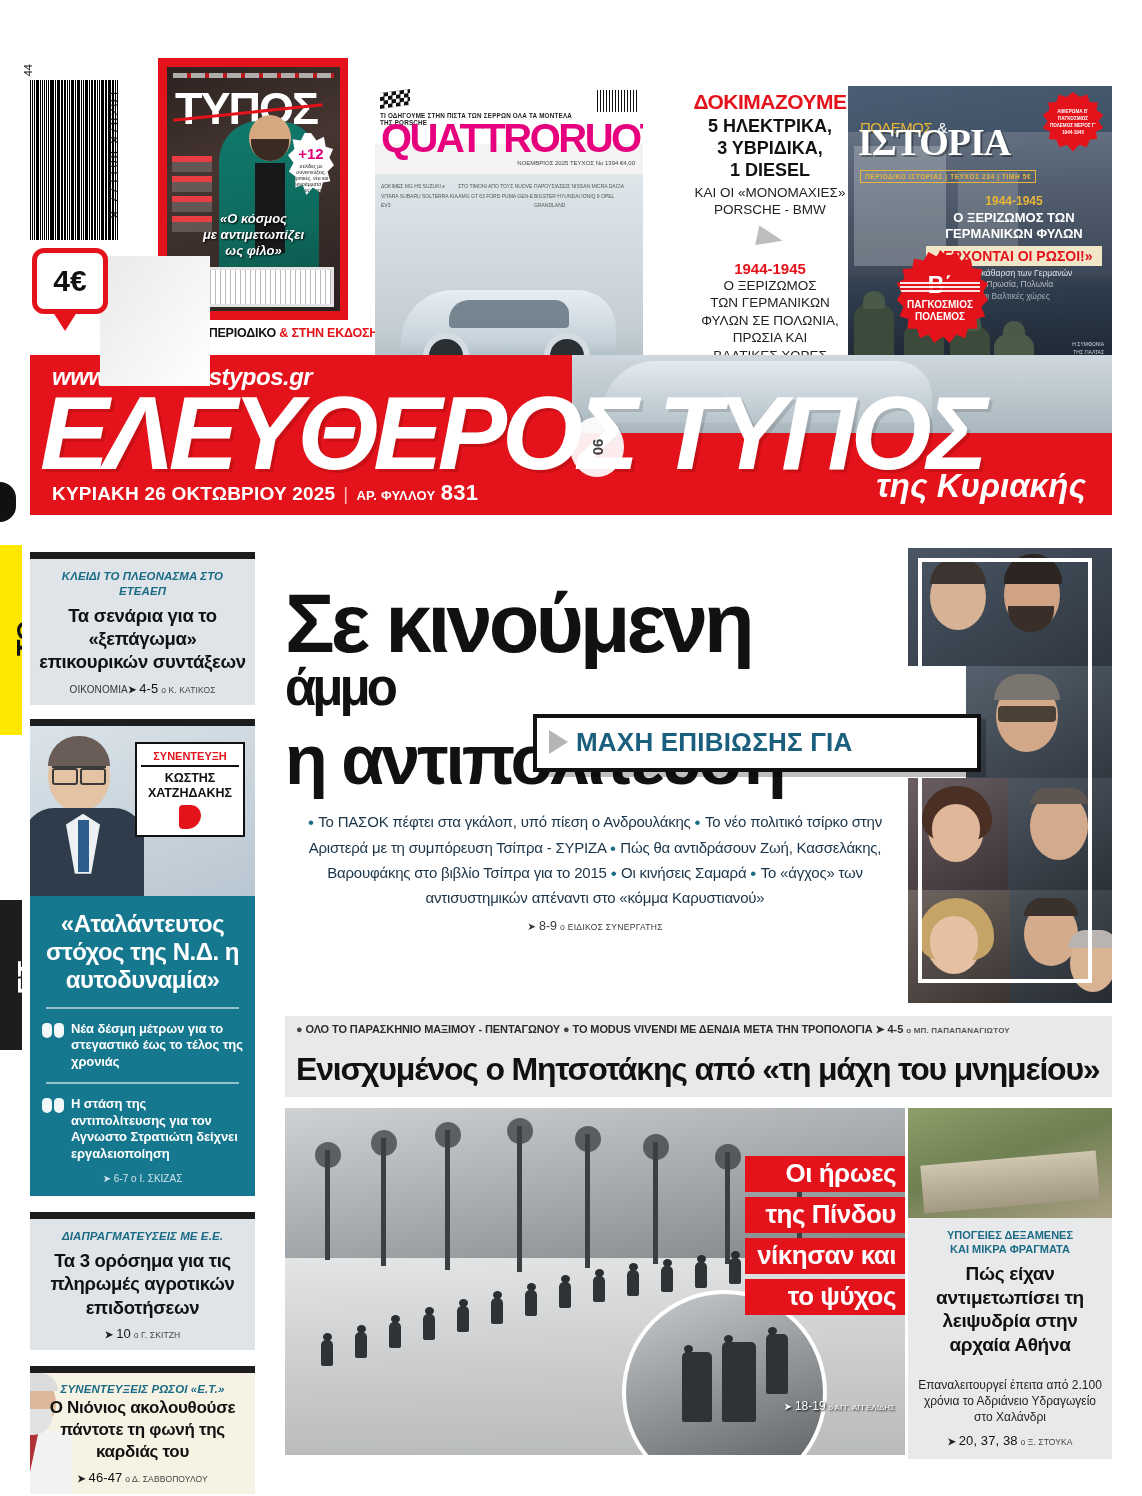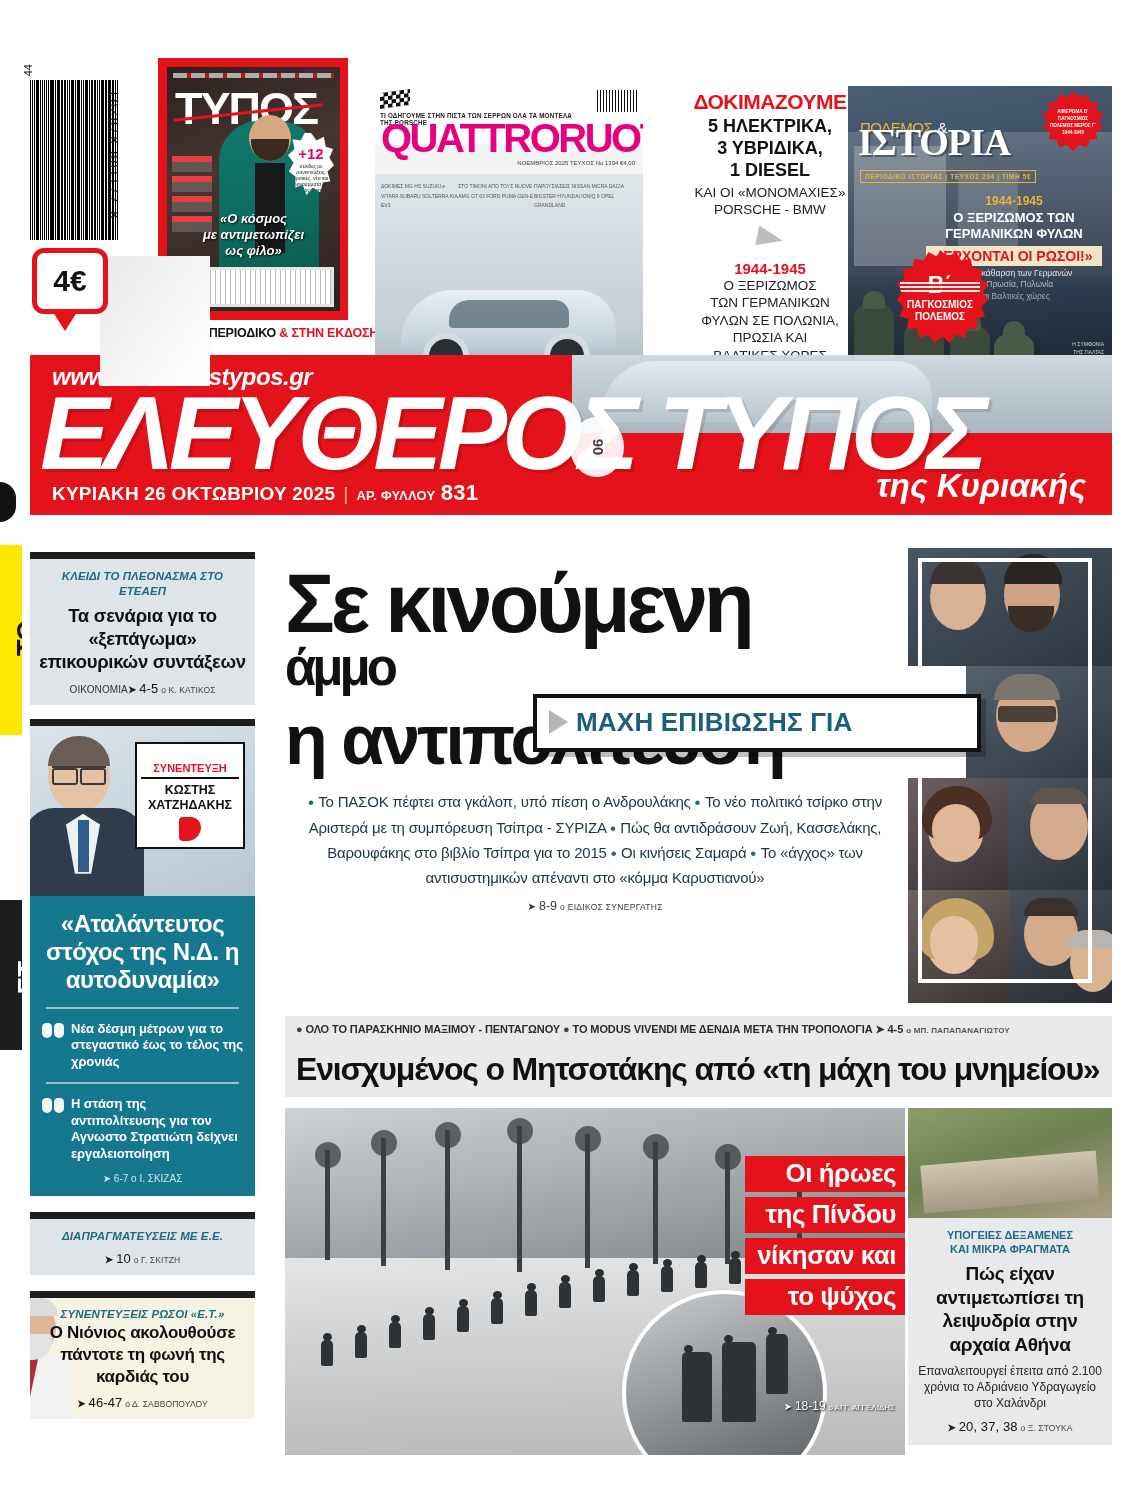--- a/index.html
+++ b/index.html
@@ -214,21 +214,21 @@
   .intv-photo { position:relative; height:170px; background:linear-gradient(160deg,#dbe3e9,#b9c7d2); overflow:hidden;}
   .intv-head{position:absolute;left:18px;top:14px;width:62px;height:72px;border-radius:50%;background:#e4c2a4;}
   .intv-hair{position:absolute;left:18px;top:10px;width:62px;height:30px;border-radius:31px 31px 0 0;background:#6a5d57;}
   .intv-glass{position:absolute;left:22px;top:40px;width:54px;height:14px;border-top:2px solid #3a3a3a;}
   .intv-glass::before,.intv-glass::after{content:"";position:absolute;top:0;width:22px;height:13px;border:2px solid #3a3a3a;border-radius:3px;}
   .intv-glass::before{left:0;} .intv-glass::after{right:0;}
   .intv-body{position:absolute;left:-6px;top:82px;width:120px;height:90px;background:#2e3c4c;border-radius:30px 30px 0 0;}
   .intv-shirt{position:absolute;left:36px;top:88px;width:34px;height:60px;background:#eef1f4;clip-path:polygon(50% 0,100% 18%,74% 100%,26% 100%,0 18%);}
   .intv-tie{position:absolute;left:48px;top:94px;width:11px;height:52px;background:#2f5d8c;}
   .intv-label { position:absolute; right:10px; top:16px; width:110px; background:#fff; border:2px solid #111; padding:6px 4px; text-align:center;}
-  .intv-label .l1 { font-size:11px; font-weight:900; color:#e4121a; border-bottom:2px solid #111; padding-bottom:3px;margin-top:12px;}
+  .intv-label .l1 { font-size:11px; font-weight:900; color:#e4121a; border-bottom:2px solid #111; padding-bottom:3px;}
   .intv-label .l2 { font-size:12.5px; font-weight:700; color:#111; line-height:1.2; margin-top:4px;}
   .intv-comma { margin: 4px auto 0; width:22px; height:24px; background:#e4121a; border-radius:4px 10px 14px 4px; }
 
   .blk-teal { background:#15788f; padding:14px 12px 12px; color:#fff; }
   .teal-title { font-size:24px; font-weight:900; line-height:1.18; text-align:center; letter-spacing:-.5px;}
   .teal-rule { height:2px; background:rgba(255,255,255,.55); margin:12px 4px; }
   .bullet-row { display:flex; gap:7px; align-items:flex-start; margin-top:3px;}
   .quote-ic { flex:0 0 auto; display:flex; gap:2px; margin-top:2px;}
   .quote-ic i { display:block; width:10px; height:15px; background:#fff; border-radius:5px 5px 6px 6px; opacity:.95;}
   .bullet-txt { font-size:13px; font-weight:700; line-height:1.27; letter-spacing:-.1px;}
@@ -237,21 +237,21 @@
   .blk-cream { background:#f6f2e4; padding:9px 8px 9px; text-align:center; position:relative; overflow:hidden;}
   .nion-photo { position:absolute; left:-50px; top:-4px; width:96px; height:124px; }
   .nion-head{position:absolute;left:30px;top:8px;width:46px;height:52px;border-radius:50%;background:#ddb79a;}
   .nion-hairs{position:absolute;left:28px;top:4px;width:50px;height:18px;border-radius:25px 25px 0 0;background:#dcdcdc;}
   .nion-beard{position:absolute;left:34px;top:40px;width:38px;height:26px;border-radius:0 0 20px 20px;background:#e2e2e2;}
   .nion-body{position:absolute;left:16px;top:62px;width:76px;height:62px;background:#f2f2f2;}
   .nion-strap{position:absolute;left:40px;top:62px;width:12px;height:62px;background:#b03038;transform:rotate(12deg);}
   .cream-title { font-size:17px; font-weight:700; color:#111; line-height:1.3; letter-spacing:-.3px; position:relative; z-index:2;}
 
   
-  .main { position:absolute; left:285px; top:564px; width:620px; }
+  .main { position:absolute; left:285px; top:584px; width:620px; }
   .head-l { font-size:83px; font-weight:900; color:#111; line-height:.96; letter-spacing:-4px; font-family:"Liberation Sans",sans-serif;}
   .head-l.l2 { font-size: 51px; }
   .head-l.l3 { font-size: 70px; letter-spacing:-3px; }
 
   .blue-box {
     position:absolute; left: 248px; top: 130px; width: 448px; background:#fff;
     border:4px solid #111; padding:10px 12px 11px; z-index: 8;
     box-shadow: 5px 5px 0 rgba(0,0,0,.25);
   }
   .blue-box .bb1, .blue-box .bb2 { font-size:26px; font-weight:900; color:#1b5f7e; line-height:1.1; letter-spacing:.2px;}
@@ -298,21 +298,21 @@
   .redhead div { background:#e4121a; color:#fff; font-size:26px; font-weight:700;
     padding:3px 9px 4px; margin-bottom:5px; text-align:right; letter-spacing:-.5px; line-height:1.12; display:block;}
 
   
   .rcol { position:absolute; left:908px; top:1108px; width:204px; }
   .rphoto { height:110px; background:linear-gradient(160deg,#8d9e6a 0%, #6f8051 45%, #ab9f84 100%); position:relative; overflow:hidden;}
   .rphoto::after{content:"";position:absolute;left:14px;top:50px;width:176px;height:48px;background:linear-gradient(180deg,#cfc6b0,#a39881);transform:rotate(-5deg);}
   .rbox { background:#e7e9ea; padding:10px 8px 11px; text-align:center; }
   .rkick { font-size:11px; font-weight:900; color:#1b6b86; line-height:1.3;}
   .rtitle { font-size:19px; font-weight:700; color:#111; line-height:1.26; margin-top:5px; letter-spacing:-.3px;}
-  .rbody { font-size:12px; color:#222; line-height:1.32; margin-top:7px;}
+  .rbody { font-size:12px; color:#222; line-height:1.32; margin-top:21px;}
 </style>
 </head>
 <body>
 
 <div class="page">
 
   <div class="edge-tab edge-black-dot"></div>
   <div class="edge-tab edge-yellow">
     <span>ΤΟ</span>
   </div>
@@ -565,20 +565,21 @@
         </div>
       </div>
     </div>
 
     <div style="height:16px"></div>
 
     <div>
       <div class="blk-topbar"></div>
       <div class="blk-gray">
         <div class="kicker">ΔΙΑΠΡΑΓΜΑΤΕΥΣΕΙΣ ΜΕ Ε.Ε.</div>
+        <div class="ltitle">Τα 3 ορόσημα για τις πληρωμές αγροτικών επιδοτήσεων</div>
         <div class="credit">
           <span class="arw">➤</span>
           <span class="pg">10</span>
           <span class="by">ο Γ. ΣΚΙΤΖΗ</span>
         </div>
       </div>
     </div>
 
     <div style="height:16px"></div>
 

